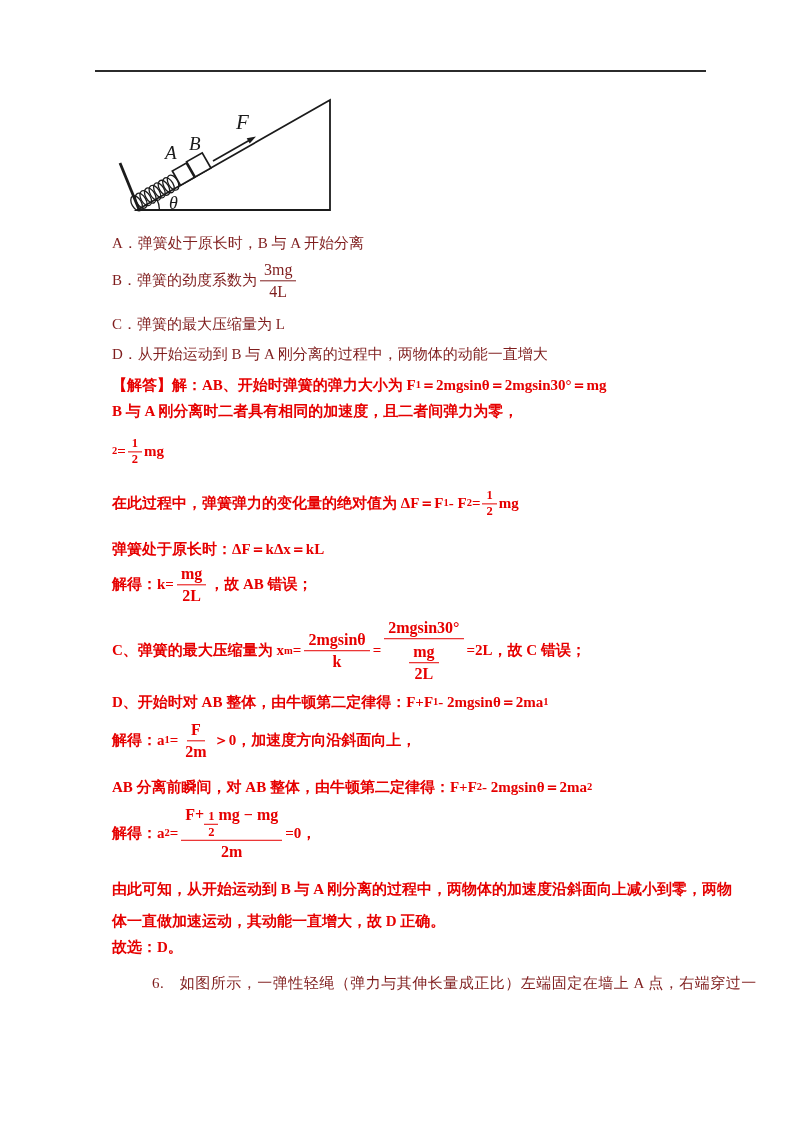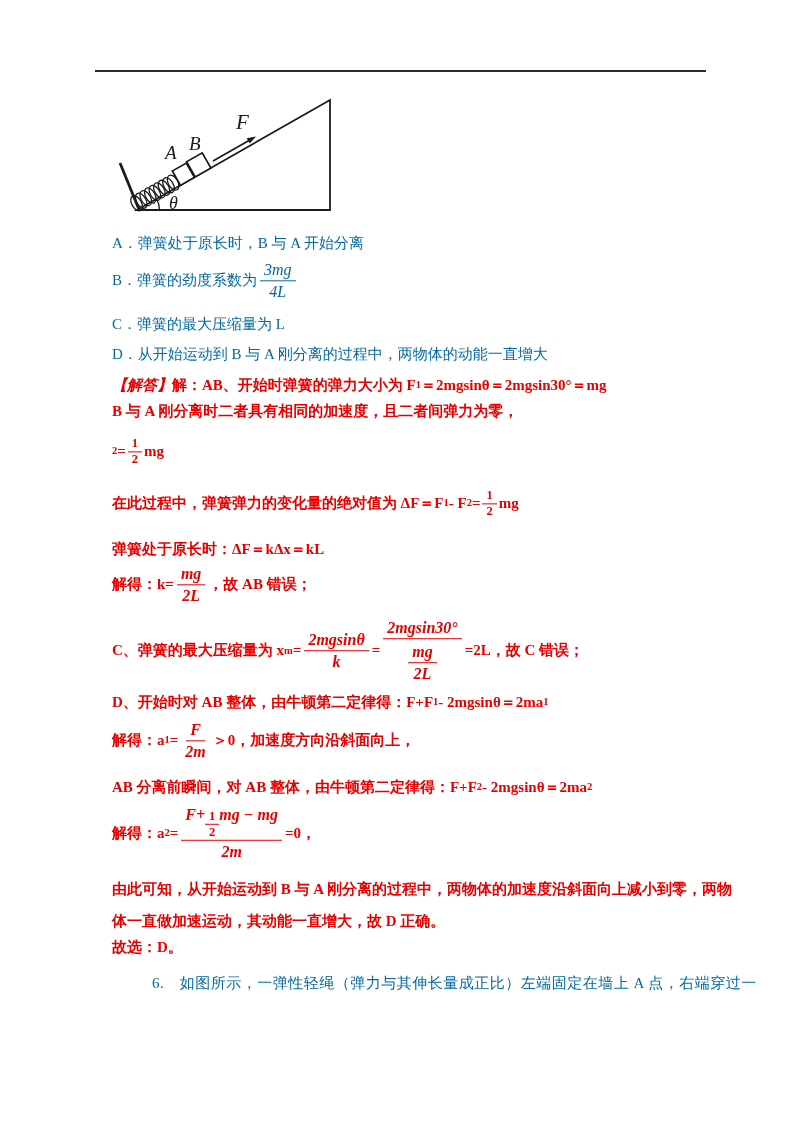--- a/index.html
+++ b/index.html
@@ -1,24 +1,24 @@
 <!DOCTYPE html>
 <html><head>
 <meta charset="utf-8">
 <style>
   html,body{margin:0;padding:0;background:#fff;}
   .page{position:relative;width:800px;height:1132px;background:#ffffff;overflow:hidden;
         font-family:"Liberation Serif","DejaVu Serif",serif;}
   .rule{position:absolute;left:95px;top:70px;width:611px;height:2.2px;background:#2b2b2b;}
   .line{position:absolute;transform:translateY(-50%);white-space:nowrap;
-        font-size:15px;color:#0369a1;line-height:1.25;}
+        font-size:15px;color:#7f1d1d;line-height:1.25;}
   .fline{display:flex;align-items:center;}
   .red{color:#e60000;font-weight:600;}
-  .bold{font-weight:700;font-style:italic;}
-  .mi{font-style:italic;}
+  .bold{font-weight:700;}
+  .mi{}
   .line sub{font-size:10.5px;line-height:1;}
   .q6{letter-spacing:0.5px;}
   .frac{display:inline-flex;flex-direction:column;align-items:center;text-align:center;
         margin:0 3px;line-height:1.2;font-size:16px;}
   .frac .num{border-bottom:1.4px solid currentColor;padding:0 4px 1px;}
   .frac .den{padding:1px 4px 0;}
   .frac.small{font-size:12.5px;line-height:1.05;margin:0 2px;}
   .frac .frac{margin:2px 0 0;}
   svg text{font-family:"Liberation Serif","DejaVu Serif",serif;font-style:italic;fill:#1b1b1b;}
 </style>

